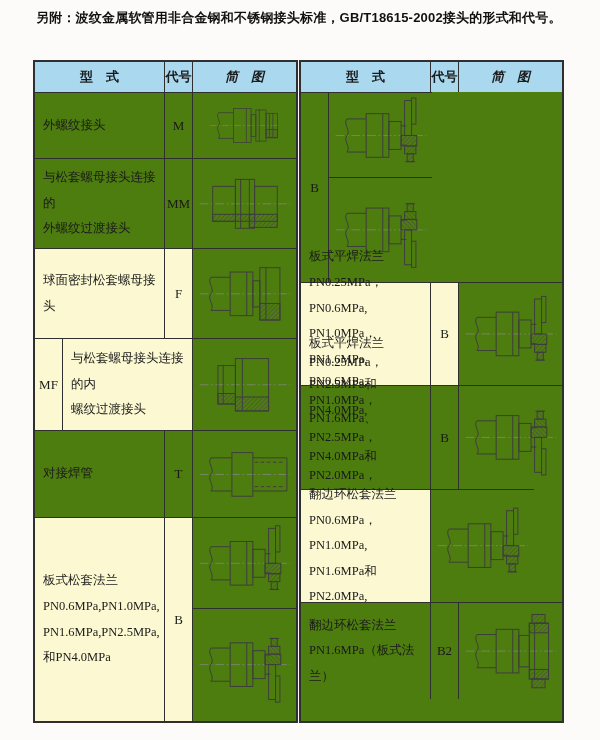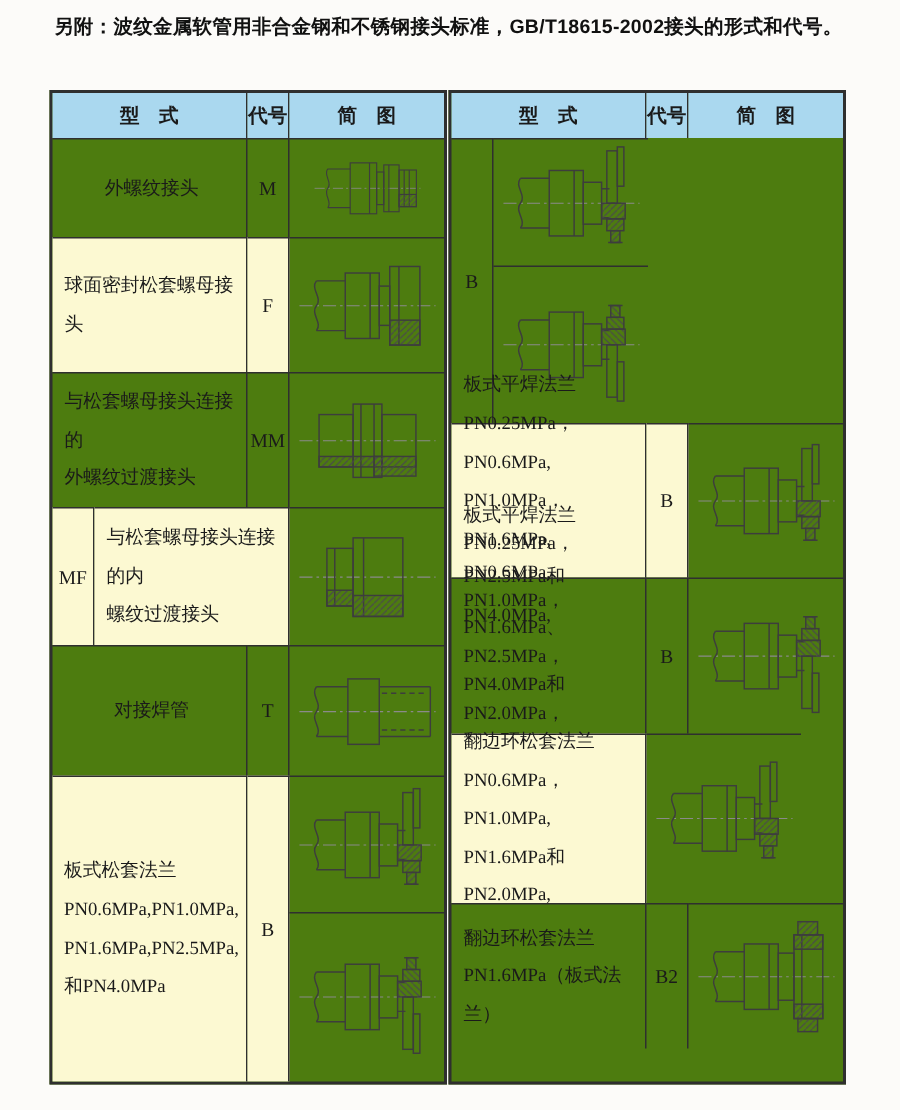--- a/index.html
+++ b/index.html
@@ -19,23 +19,23 @@
     font-family:"Liberation Sans", sans-serif;
     font-weight:bold;font-size:13px;letter-spacing:.2px;color:#111;
   }
   .tables{position:absolute;left:33px;top:60px;display:flex;}
   .tbl{display:flex;flex-direction:column;border:2px solid var(--border);background:#4d7c0f;}
   .tbl + .tbl{margin-left:1px;}
   .row{display:flex;flex:0 0 auto;}
   .cell{box-sizing:border-box;border-right:1px solid var(--border);border-top:1px solid var(--border);}
   .row .cell:last-child{border-right:none;}
   .row.hd .cell{border-top:none;}
-  .type{width:130px;display:flex;align-items:center;padding:0 5px 0 8px;justify-content:center;}
+  .type{width:130px;display:flex;align-items:center;padding:0 5px 0 8px;}
   .code{width:28px;display:flex;align-items:center;justify-content:center;font-size:13px;}
-  .sketch{width:103px;display:flex;flex-direction:column;padding:0;}
+  .sketch{width:103px;display:flex;flex-direction:column;padding:0;font-style:italic;}
   .hd .cell{
     background:var(--header-bg);
     display:flex;align-items:center;justify-content:center;
     font-family:"Liberation Sans", sans-serif;
     font-weight:bold;font-size:13px;padding:0;
   }
   .type-text{font-size:12.5px;line-height:2.05;white-space:pre-line;}
   .type-text.tight{line-height:1.5;}
   .hl{background:var(--hl-bg);}
   .sub{flex:1 1 auto;display:flex;align-items:center;justify-content:center;overflow:hidden;}
@@ -87,52 +87,20 @@
                   <line x1="96" y1="27" x2="96" y2="63"></line>
                   <rect x="86" y="51" width="17" height="12" fill="url(#h0)"></rect>
                 </g>
               </svg>
             </div>
           </div>
       </div>
     </div>
 
     <div class="row" style="height:90px">
-      <div class="cell type hl">
-        <div class="type-text">球面密封松套螺母接头</div>
-      </div>
-      <div class="cell code hl">F</div>
-      <div class="cell sketch">
-        <div class="sub">
-            <div class="diag">
-              <svg viewBox="0 0 110 90" width="100%" height="100%" preserveAspectRatio="xMidYMid meet">
-                <defs>
-                  <pattern id="h1" patternUnits="userSpaceOnUse" width="5" height="5">
-                    <path d="M0 5 L5 0" stroke="#4a4a4a" stroke-width="0.9"></path>
-                  </pattern>
-                </defs>
-                <g stroke="#3d3d3d" stroke-width="1.1" fill="none">
-                  <line x1="3" y1="45" x2="107" y2="45" stroke="#8a8a8a" stroke-width="0.8" stroke-dasharray="10 3 2 3"></line>
-                  <path d="M16 26 C11 32 21 39 16 45 C11 51 21 58 16 64"></path>
-                  <line x1="16" y1="26" x2="38" y2="26"></line>
-                  <line x1="16" y1="64" x2="38" y2="64"></line>
-                  <rect x="38" y="20" width="26" height="50"></rect>
-                  <line x1="57" y1="20" x2="57" y2="70"></line>
-                  <rect x="64" y="30" width="8" height="30"></rect>
-                  <rect x="72" y="15" width="23" height="60"></rect>
-                  <line x1="79" y1="15" x2="79" y2="75"></line>
-                  <rect x="72" y="56" width="23" height="19" fill="url(#h1)"></rect>
-                </g>
-              </svg>
-            </div>
-          </div>
-      </div>
-    </div>
-
-    <div class="row" style="height:90px">
       <div class="cell type">
         <div class="type-text">与松套螺母接头连接的
 外螺纹过渡接头</div>
       </div>
       <div class="cell code">MM</div>
       <div class="cell sketch">
         <div class="sub">
             <div class="diag">
               <svg viewBox="0 0 110 90" width="100%" height="100%" preserveAspectRatio="xMidYMid meet">
                 <defs>
@@ -142,20 +110,52 @@
                 </defs>
                 <g stroke="#3d3d3d" stroke-width="1.1" fill="none">
                   <line x1="3" y1="45" x2="107" y2="45" stroke="#8a8a8a" stroke-width="0.8" stroke-dasharray="10 3 2 3"></line>
                   <rect x="18" y="25" width="26" height="40"></rect>
                   <rect x="44" y="17" width="22" height="56"></rect>
                   <line x1="50" y1="17" x2="50" y2="73"></line>
                   <line x1="60" y1="17" x2="60" y2="73"></line>
                   <rect x="66" y="25" width="26" height="40"></rect>
                   <rect x="18" y="57" width="48" height="8" fill="url(#h2)"></rect>
                   <rect x="60" y="57" width="32" height="15" fill="url(#h2)"></rect>
+                </g>
+              </svg>
+            </div>
+          </div>
+      </div>
+    </div>
+
+    <div class="row" style="height:90px">
+      <div class="cell type hl">
+        <div class="type-text">球面密封松套螺母接头</div>
+      </div>
+      <div class="cell code hl">F</div>
+      <div class="cell sketch">
+        <div class="sub">
+            <div class="diag">
+              <svg viewBox="0 0 110 90" width="100%" height="100%" preserveAspectRatio="xMidYMid meet">
+                <defs>
+                  <pattern id="h1" patternUnits="userSpaceOnUse" width="5" height="5">
+                    <path d="M0 5 L5 0" stroke="#4a4a4a" stroke-width="0.9"></path>
+                  </pattern>
+                </defs>
+                <g stroke="#3d3d3d" stroke-width="1.1" fill="none">
+                  <line x1="3" y1="45" x2="107" y2="45" stroke="#8a8a8a" stroke-width="0.8" stroke-dasharray="10 3 2 3"></line>
+                  <path d="M16 26 C11 32 21 39 16 45 C11 51 21 58 16 64"></path>
+                  <line x1="16" y1="26" x2="38" y2="26"></line>
+                  <line x1="16" y1="64" x2="38" y2="64"></line>
+                  <rect x="38" y="20" width="26" height="50"></rect>
+                  <line x1="57" y1="20" x2="57" y2="70"></line>
+                  <rect x="64" y="30" width="8" height="30"></rect>
+                  <rect x="72" y="15" width="23" height="60"></rect>
+                  <line x1="79" y1="15" x2="79" y2="75"></line>
+                  <rect x="72" y="56" width="23" height="19" fill="url(#h1)"></rect>
                 </g>
               </svg>
             </div>
           </div>
       </div>
     </div>
 
     <div class="row" style="height:92px">
       <div class="cell code hl">MF</div>
       <div class="cell type hl">

